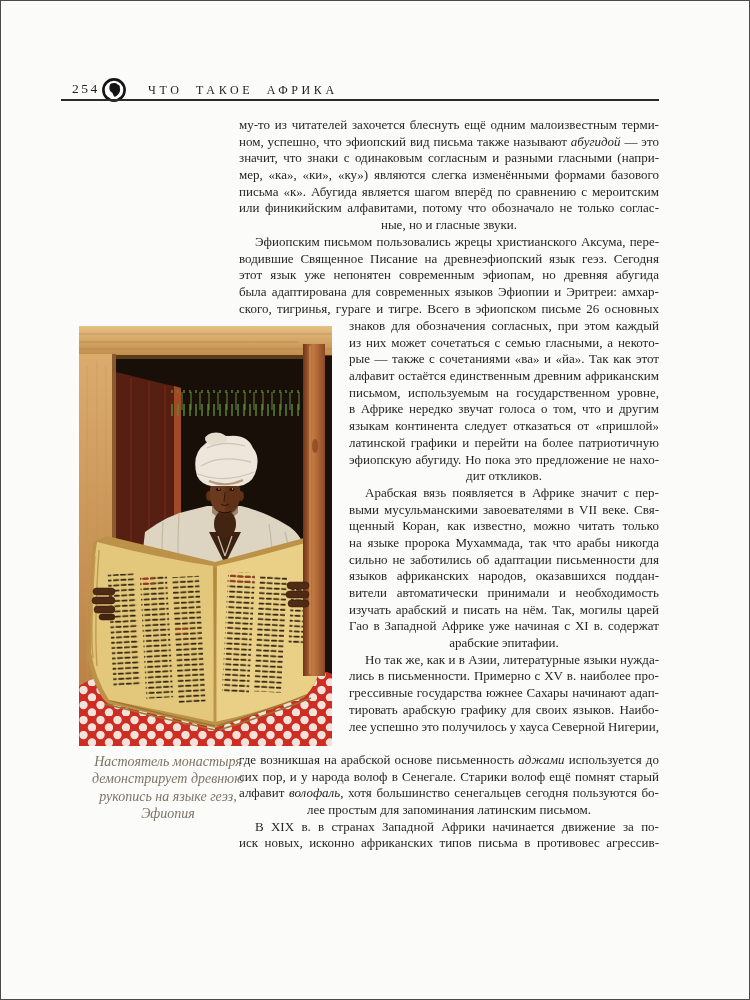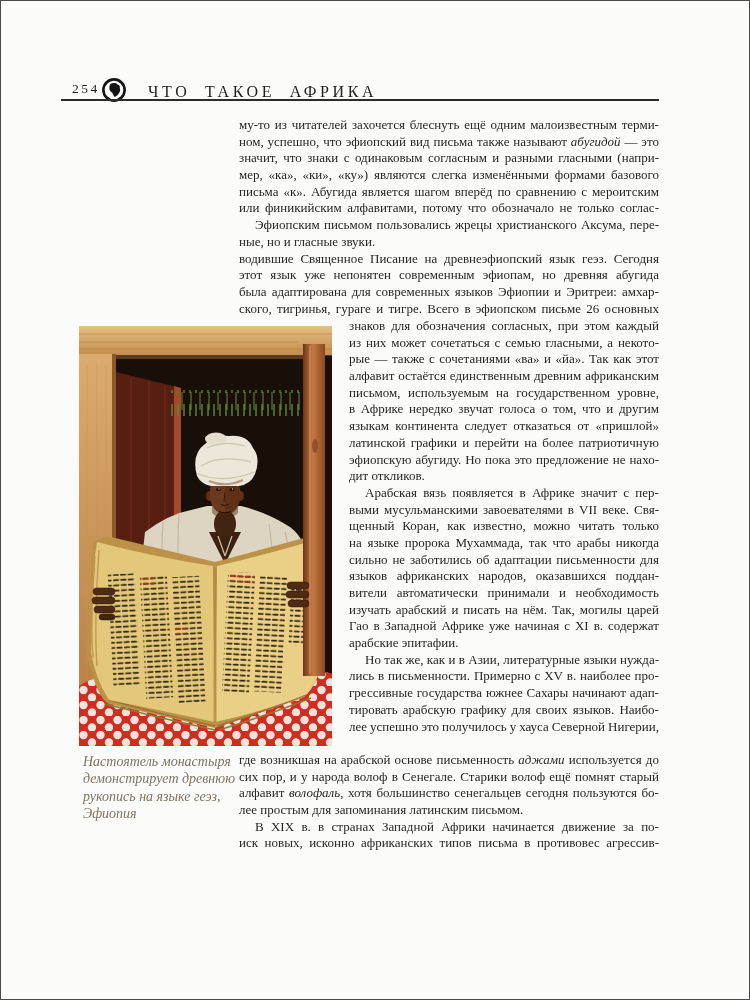--- a/index.html
+++ b/index.html
@@ -1,22 +1,22 @@
 <!DOCTYPE html>
 <html><head>
 <meta charset="utf-8">
 <style>
   html,body{margin:0;padding:0;background:#e8e8e8;}
   .page{position:relative;width:750px;height:1000px;background:#fbfbf9;
         border:1px solid #4a4a4a;box-sizing:border-box;overflow:hidden;
-        font-family:"Liberation Serif","DejaVu Serif",serif;}
+        font-family:"Liberation Serif","DejaVu Serif",serif;text-align:center;}
   
   .pagenum{position:absolute;left:71px;top:80px;font-size:13.5px;letter-spacing:2.5px;color:#1f1f1f;}
   .hicon{position:absolute;left:100px;top:76px;width:26px;height:26px;}
-  .htitle{position:absolute;left:147px;top:82px;font-size:16px;letter-spacing:3.6px;word-spacing:7px;color:#1f1f1f;}
+  .htitle{position:absolute;left:147px;top:82px;font-size:12px;letter-spacing:3.6px;word-spacing:7px;color:#1f1f1f;}
   .hrule{position:absolute;left:60px;top:98px;width:598px;height:1.6px;background:#2b2b2b;}
   
   .tblock{position:absolute;}
   #block-top{left:238px;top:116px;width:420px;}
   #block-side{left:348px;top:317px;width:310px;}
   #block-bottom{left:238px;top:751px;width:420px;}
   .line{height:16.7px;line-height:16.8px;font-size:13px;color:#262626;
         display:flex;justify-content:space-between;white-space:nowrap;}
   .line.pend{display:block;}
   .line.ind{padding-left:16px;}
@@ -105,30 +105,30 @@
         <span>или</span>
         <span>финикийским</span>
         <span>алфавитами,</span>
         <span>потому</span>
         <span>что</span>
         <span>обозначало</span>
         <span>не</span>
         <span>только</span>
         <span>соглас-</span>
       </div>
+      <div class="line pend">ные, но и гласные звуки.</div>
       <div class="line ind">
         <span>Эфиопским</span>
         <span>письмом</span>
         <span>пользовались</span>
         <span>жрецы</span>
         <span>христианского</span>
         <span>Аксума,</span>
         <span>пере-</span>
       </div>
-      <div class="line pend">ные, но и гласные звуки.</div>
       <div class="line">
         <span>водившие</span>
         <span>Священное</span>
         <span>Писание</span>
         <span>на</span>
         <span>древнеэфиопский</span>
         <span>язык</span>
         <span>геэз.</span>
         <span>Сегодня</span>
       </div>

